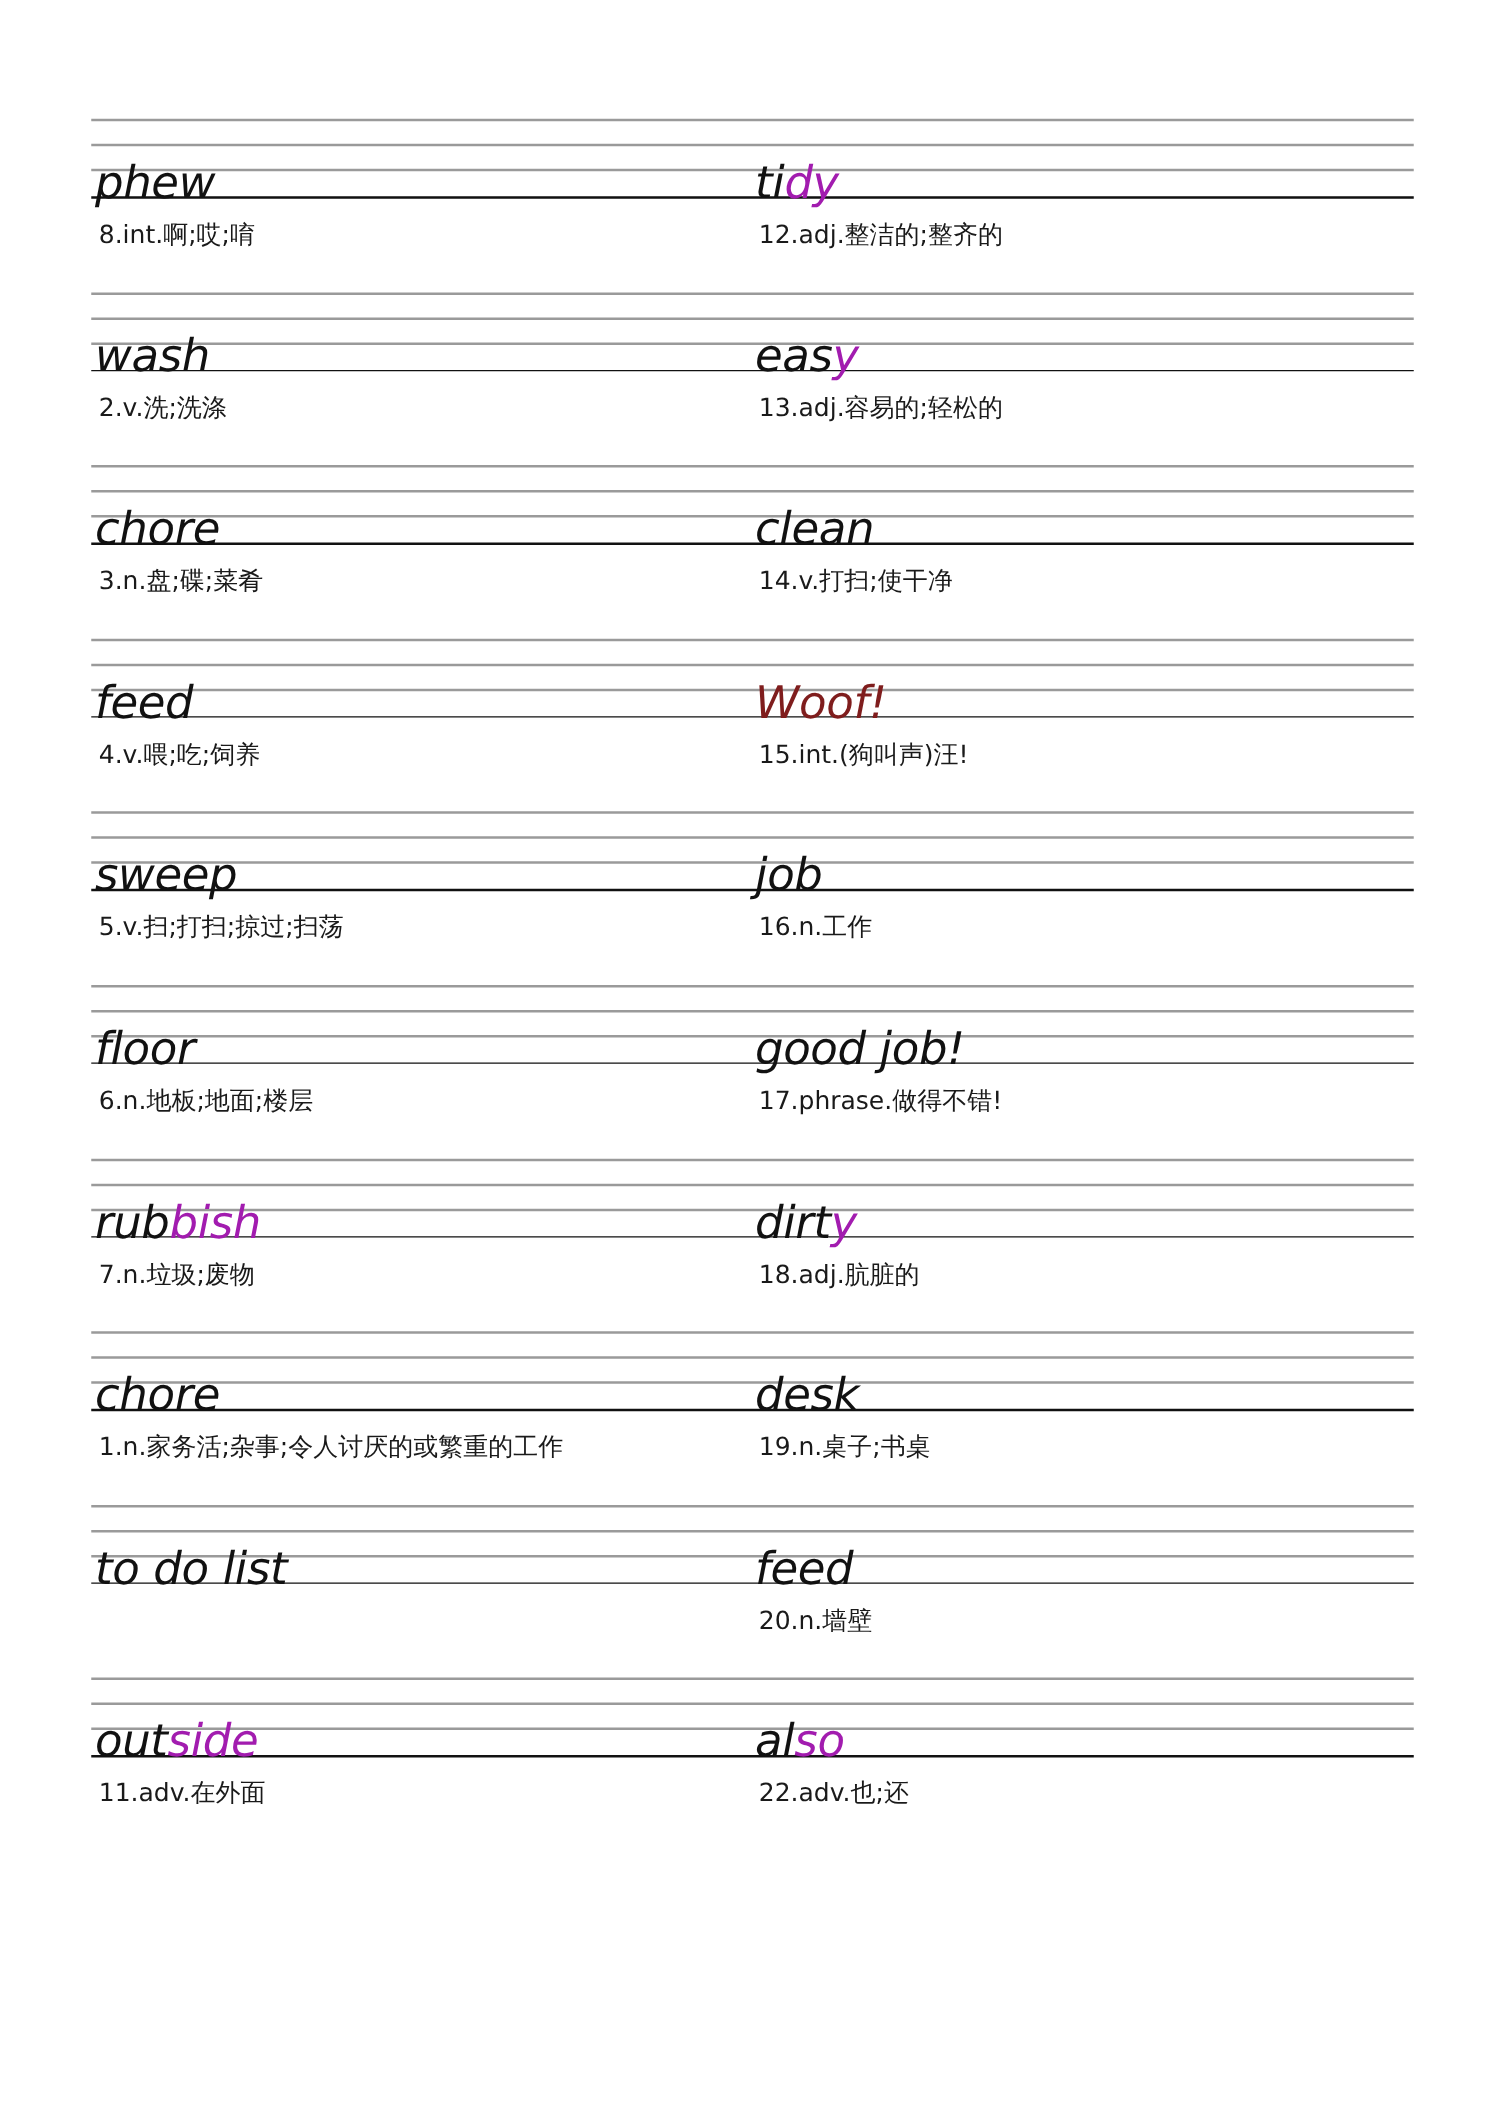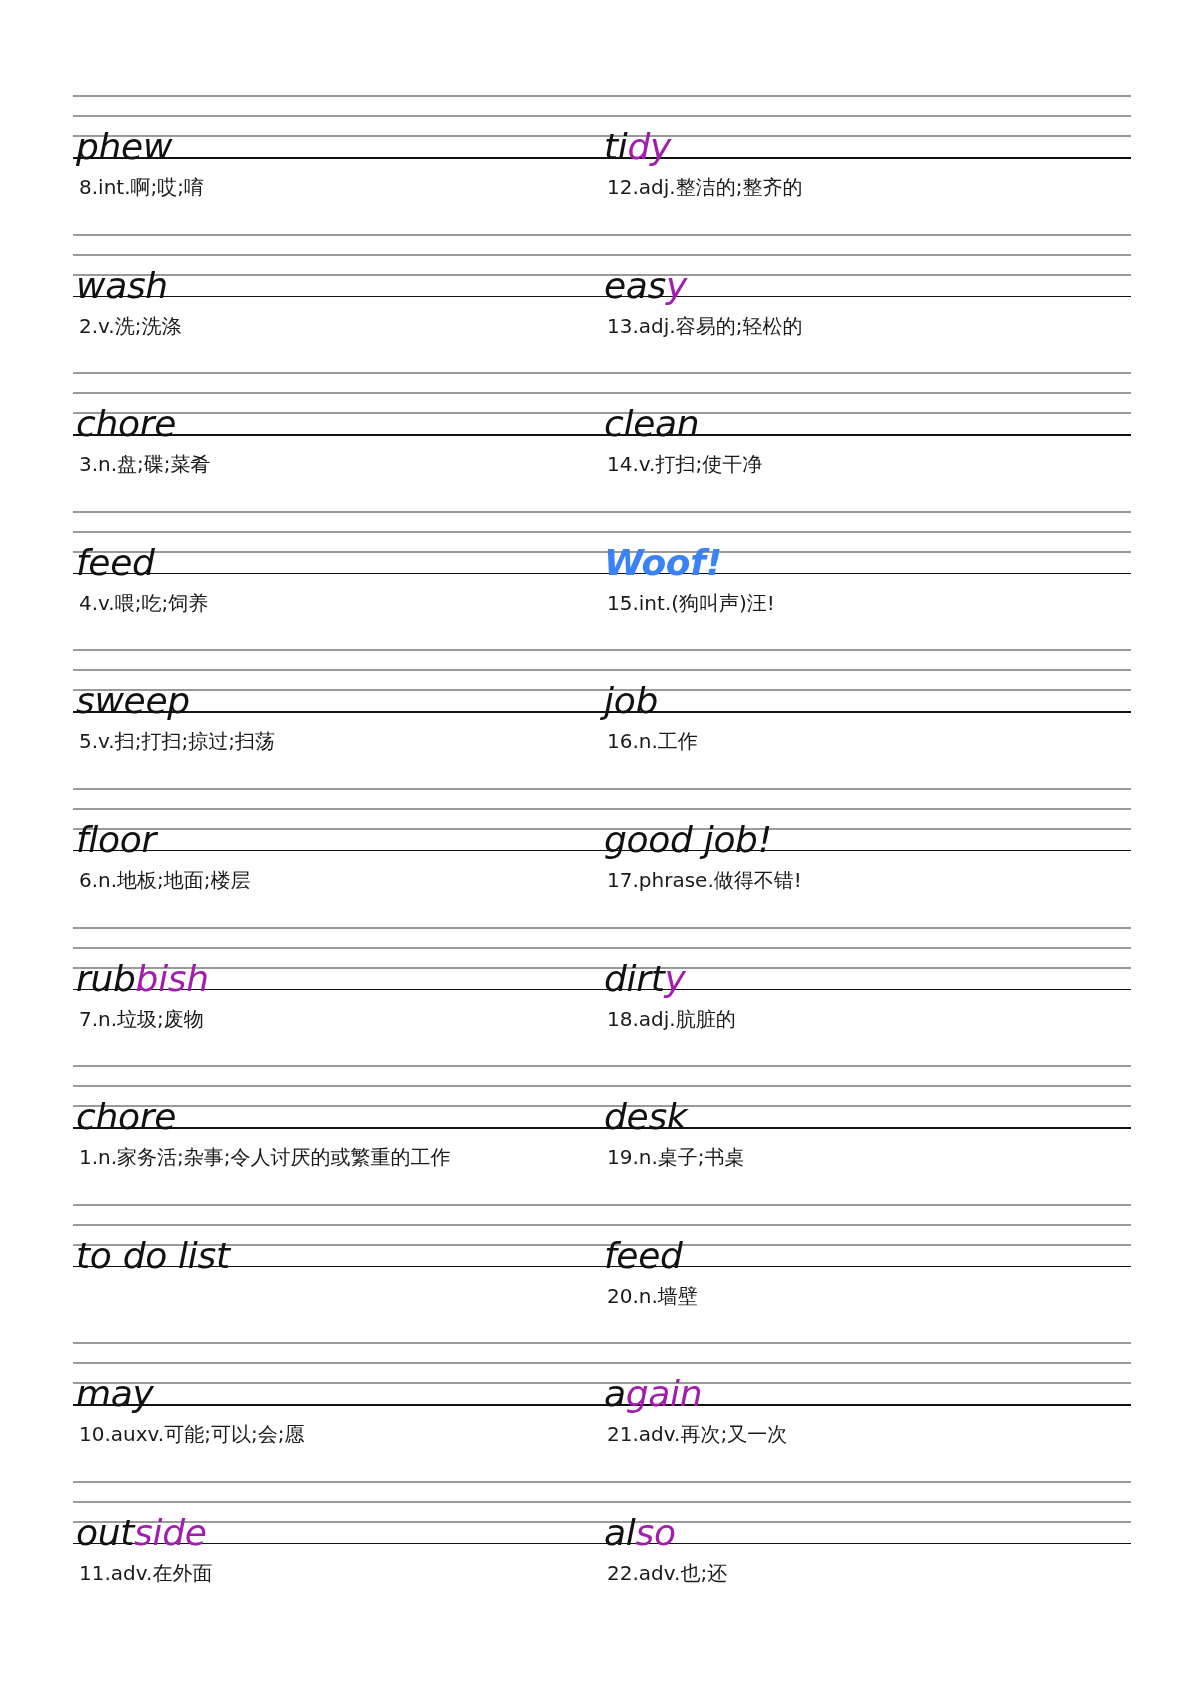--- a/index.html
+++ b/index.html
@@ -8,21 +8,21 @@
     .group { position: relative; height: 138.6px; }
     .guide { position: absolute; left: 0; width: 1058px; height: 2px; background: #9a9a9a; }
     .g1 { top: 0; }
     .g2 { top: 20px; }
     .g3 { top: 40px; }
     .base { position: absolute; left: 0; width: 1058px; height: 1.5px; background: #111111; top: 62px; }
     .word { position: absolute; top: 8px; font-family: "DejaVu Sans", sans-serif; font-style: italic; font-size: 36px; line-height: 40px; color: #111111; white-space: nowrap; letter-spacing: -0.3px; margin-top: 24px; }
     .word.left { left: 3px; }
     .word.right { left: 531px; }
     .hl { color: #a21caf; }
-    .full-blue { color: #3b82f6; font-weight: bold; }
+    .full-blue { color: #7f1d1d; }
     .def { position: absolute; top: 78px; font-family: "DejaVu Sans", sans-serif; font-size: 20px; line-height: 28px; color: #1a1a1a; white-space: nowrap; }
     .def.left { left: 6px; }
     .def.right { left: 534px; }
   </style>
 </head>
 <body>
 
 <div class="sheet" id="sheet">
     <div class="group">
       <div class="guide g1"></div>
@@ -111,28 +111,18 @@
       <div class="base"></div>
       <div class="word left"><span>to do list</span><span class="hl"></span></div>
       <div class="word right"><span>feed</span><span class="hl"></span></div>
       <div class="def right">20.n.墙壁</div>
     </div>
     <div class="group">
       <div class="guide g1"></div>
       <div class="guide g2"></div>
       <div class="guide g3"></div>
       <div class="base"></div>
-      <div class="word left"><span>may</span><span class="hl"></span></div>
-      <div class="word right"><span>a</span><span class="hl">gain</span></div>
-      <div class="def left">10.auxv.可能;可以;会;愿</div>
-      <div class="def right">21.adv.再次;又一次</div>
-    </div>
-    <div class="group">
-      <div class="guide g1"></div>
-      <div class="guide g2"></div>
-      <div class="guide g3"></div>
-      <div class="base"></div>
       <div class="word left"><span>out</span><span class="hl">side</span></div>
       <div class="word right"><span>al</span><span class="hl">so</span></div>
       <div class="def left">11.adv.在外面</div>
       <div class="def right">22.adv.也;还</div>
     </div>
   </div>
 
 </body></html>

